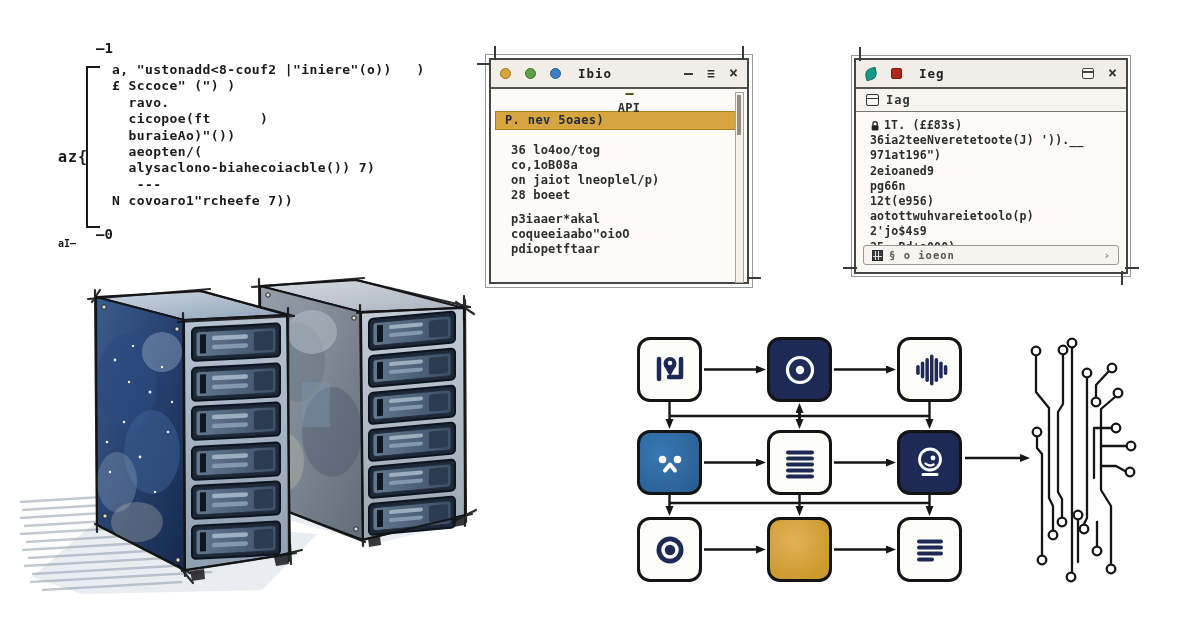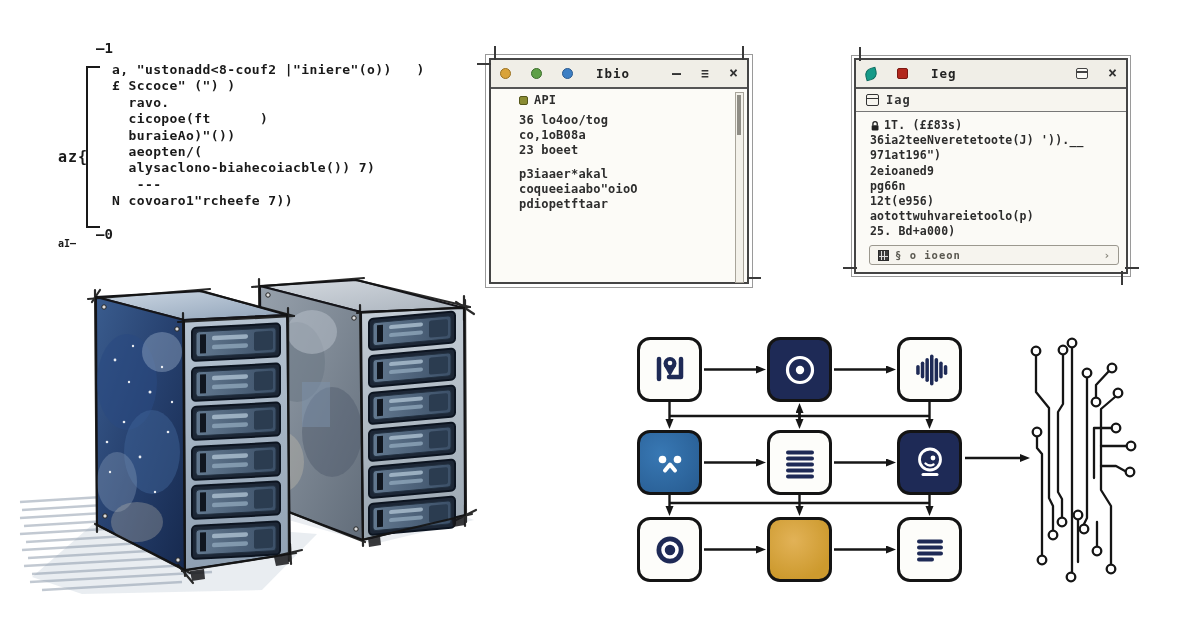--- a/index.html
+++ b/index.html
@@ -17,59 +17,59 @@
   .cb-lines{position:absolute;left:76px;top:24px;font-size:13px;line-height:16.4px;font-weight:700;
             letter-spacing:.4px;white-space:pre;color:#191919;}
 
   
   .win{position:absolute;background:#fcfbf7;border:2px solid #454545;outline:1px solid #9a9a9a;outline-offset:3px;}
   .win1{left:489px;top:58px;width:256px;height:222px;}
   .win2{left:854px;top:58px;width:270px;height:212px;background:#fbfaf6;outline-offset:2px;}
   .tick{position:absolute;background:#3a3a3a;}
   .tick.v{width:2px;height:14px;}
   .tick.h{height:2px;width:14px;}
-  .whead{height:27px;display:flex;align-items:center;gap:20px;padding:0 9px;
+  .whead{height:27px;display:flex;align-items:center;gap:14px;padding:0 9px;
          background:#f0eee7;border-bottom:2px solid #555;}
   .light{width:9px;height:9px;border-radius:50%;}
   .l-y{background:#d9a33a;border:1px solid #9a7120;}
   .l-g{background:#5fa047;border:1px solid #3c6e2c;}
   .l-b{background:#3d7fc4;border:1px solid #2a5a8f;}
   .wtitle{font-size:12.5px;font-weight:bold;color:#222;margin-left:3px;letter-spacing:1px;}
   .wspace{flex:1;}
   .wbtn{color:#333;font-size:14px;line-height:1;font-weight:bold;cursor:default;}
   .wbtn.mini{font-size:15px;}
   .wbtn.menu{font-size:13px;}
   .wbtn.close{font-size:15px;}
 
   .w1body{position:relative;height:193px;padding-top:4px;}
-  .row{height:15px;line-height:15px;padding-left:28px;font-size:12px;font-weight:700;
-       color:#2e2e2e;letter-spacing:.2px;white-space:pre;}
+  .row{height:15px;line-height:15px;padding-left:20px;font-size:12px;font-weight:700;
+       color:#2e2e2e;letter-spacing:.2px;white-space:pre;flex-direction:column;}
   .row-api{display:flex;align-items:center;gap:6px;}
   .dot-ic{width:7px;height:7px;border-radius:2px;background:#8a8c33;border:1px solid #55571c;}
   .hl{margin:3px 5px 0 4px;height:17px;line-height:17px;background:#d7a540;border:1px solid #a97f22;
       padding-left:9px;font-size:12px;font-weight:700;color:#222a44;letter-spacing:.4px;white-space:pre;}
   .gap9{height:9px;}
-  .list{margin-top:5px;}
+  .list{margin-top:13px;}
   .sbar{position:absolute;right:3px;top:3px;bottom:3px;width:7px;background:#f3f1ea;border:1px solid #a8a49a;}
   .sthumb{position:absolute;top:2px;left:1px;width:4px;height:40px;background:#8f8d85;}
 
   .w2tool{height:22px;display:flex;align-items:center;gap:7px;padding-left:10px;
           background:#f7f5ef;border-bottom:1.5px solid #777;}
   .boxmin{width:11px;height:10px;border:1.6px solid #333;border-radius:2px;
           background:linear-gradient(#f7f5ef 3px,#333 3px,#333 4.4px,#f7f5ef 4.4px);}
   .w2label{font-size:12px;font-weight:700;color:#333;letter-spacing:1px;}
   .w2body{position:relative;padding:6px 0 0 14px;}
   .ln{height:15.2px;line-height:15.2px;font-size:11.5px;font-weight:700;color:#2c2c2c;
       letter-spacing:.2px;white-space:pre;display:flex;align-items:center;gap:4px;}
   .leaf-ic{width:10px;height:10px;background:#169a88;border:1px solid #0c6b5e;
            border-radius:60% 0 60% 0;transform:rotate(-15deg);}
   .red-ic{width:9px;height:9px;background:#b2271c;border:1px solid #7c1812;border-radius:2px;}
   .restore-ic{width:10px;height:9px;border:1.7px solid #444;border-radius:2px;
               background:linear-gradient(#fbfaf6 2.4px,#444 2.4px,#444 3.6px,#fbfaf6 3.6px);}
-  .statusbar{position:absolute;left:13px;right:7px;bottom:7px;height:18px;border:1.5px solid #9b988f;
+  .statusbar{position:absolute;left:7px;right:7px;bottom:7px;height:18px;border:1.5px solid #9b988f;
              border-radius:3px;background:#f6f4ee;display:flex;align-items:center;gap:6px;padding:0 8px;}
   .grid-ic{width:9px;height:9px;background:
             linear-gradient(#3c3c3c,#3c3c3c) 0 0/9px 9px,
             #3c3c3c;border:1px solid #2a2a2a;
             background-image:linear-gradient(90deg,transparent 2.5px,#ddd 2.5px,#ddd 3px,transparent 3px,transparent 5.5px,#ddd 5.5px,#ddd 6px,transparent 6px),
                              linear-gradient(transparent 2.5px,#ddd 2.5px,#ddd 3px,transparent 3px,transparent 5.5px,#ddd 5.5px,#ddd 6px,transparent 6px);}
   .stext{font-size:10.5px;font-weight:700;color:#5a5850;letter-spacing:1px;}
   .schev{font-size:11px;color:#8a877d;font-weight:700;}
 
   
@@ -111,24 +111,26 @@
       <span class="wspace"></span>
       <span class="wbtn mini">–</span>
       <span class="wbtn menu">≡</span>
       <span class="wbtn close">×</span>
     </div>
     <div class="w1body">
       <div class="row row-api">
         <span class="dot-ic"></span>
         <span>API</span>
       </div>
+      <div class="hl">P. nev 5oaes)</div>
       <div class="list">
         <div class="row">36 lo4oo/tog</div>
         <div class="row">co,1oB08a</div>
-        <div class="row">23 boeet</div>
+        <div class="row">on jaiot lneoplel/p)</div>
+        <div class="row">28 boeet</div>
         <div class="gap9"></div>
         <div class="row">p3iaaer*akal</div>
         <div class="row">coqueeiaabo"oioO</div>
         <div class="row">pdiopetftaar</div>
       </div>
       <div class="sbar">
           <div class="sthumb"></div>
         </div>
     </div>
   </div>
@@ -157,20 +159,21 @@
             <rect x="2" y="5.6" width="8.2" height="6.2" rx="1" fill="#222"></rect>
           </svg>
         <span>1T. (££83s)</span>
       </div>
       <div class="ln">36ia2teeNveretetoote(J) ')).__</div>
       <div class="ln">971at196")</div>
       <div class="ln">2eioaned9</div>
       <div class="ln">pg66n</div>
       <div class="ln">12t(e956)</div>
       <div class="ln">aotottwuhvareietoolo(p)</div>
+      <div class="ln">2'jo$4s9</div>
       <div class="ln">25. Bd+a000)</div>
     </div>
     <div class="statusbar">
       <span class="grid-ic"></span>
       <span class="stext">§ o ioeon</span>
       <span class="wspace"></span>
       <span class="schev">›</span>
     </div>
   </div>
 

